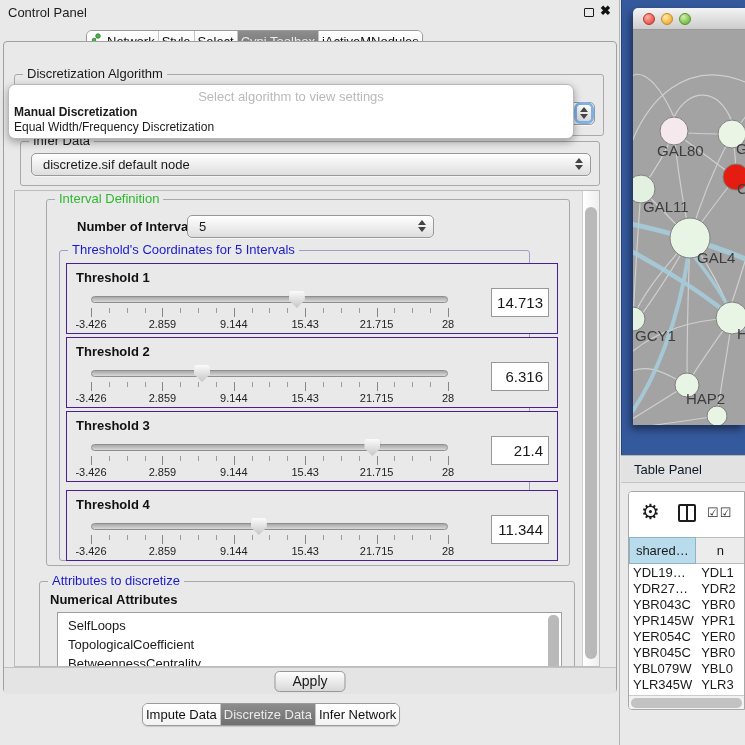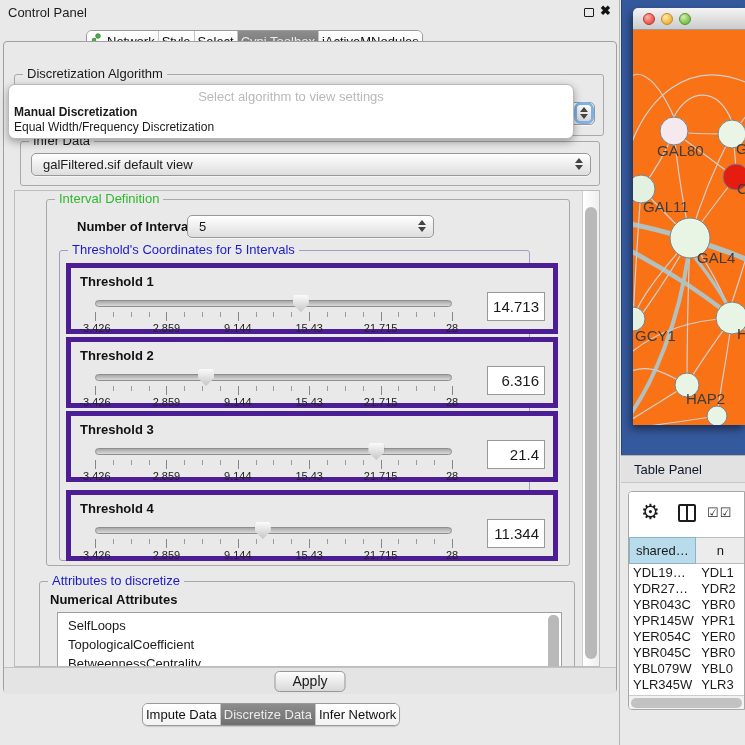--- a/index.html
+++ b/index.html
@@ -41,21 +41,21 @@
   #algo-popup .prompt { text-align:center; font-size:13px; color:#b9b9b9; padding-top:4px; }
   #algo-popup .pitem { font-size:12px; padding:1px 5px 0 5px; cursor:pointer; }
   #algo-popup .pitem.bold { font-weight:bold; }
 
   
   #scrollpane { position:absolute; left:14px; top:190px; width:586px; height:477px; border:1px solid #bdbdbd; overflow:hidden; background:#e9e9e9; }
   #v-scrollbar { position:absolute; left:582px; top:191px; width:17px; height:475px; background:linear-gradient(90deg,#ffffff,#efefef); border-left:1px solid #cfcfcf; }
   #v-thumb { position:absolute; left:2px; top:16px; width:12px; height:452px; background:#b9b9b9; border-radius:6px; }
 
   
-  .tbox { position:absolute; left:6px; width:492px; height:71px; border:5px solid #4c1d95; background:#e9e9e9; }
+  .tbox { position:absolute; left:6px; width:492px; height:71px; border:1px solid #4c1d95; background:#e9e9e9; }
   .ttitle { position:absolute; left:9px; top:6px; font-size:13px; font-weight:bold; color:#111; }
   .slider { position:absolute; left:24px; top:28px; width:357px; height:34px; }
   .track { position:absolute; left:0; top:4px; width:357px; height:7px; border:1px solid #8e8e8e; border-radius:4px; background:linear-gradient(#a8a8a8,#d9d9d9); }
   .thumb { position:absolute; top:-6px; width:16px; height:17px; margin-left:-8px; background:linear-gradient(#fbfbfb,#c6c6c6); clip-path:polygon(10% 0,90% 0,100% 14%,100% 55%,50% 100%,0 55%,0 14%); filter:drop-shadow(0 0 1px #777); cursor:pointer; }
   .ticks { position:absolute; left:0; top:16px; width:357px; height:5px; background:repeating-linear-gradient(to right,#9b9b9b 0 1px,transparent 1px 5%); }
   .ticks i { position:absolute; top:0; width:1px; height:9px; background:#868686; }
   .tlabels { position:absolute; left:0; top:26px; width:357px; height:12px; }
   .tlabels span { position:absolute; transform:translateX(-50%); font-size:11px; color:#222; white-space:nowrap; }
   .vbox { position:absolute; right:8px; top:24px; width:58px; height:29px; background:#fff; border:1px solid #999; font-size:15px; line-height:27px; text-align:right; padding-right:5px; }
 
@@ -72,21 +72,21 @@
 
   
   #right-zone { position:absolute; left:621px; top:0; width:124px; height:745px; }
   #blue-bg { position:absolute; left:0; top:0; width:124px; height:455px; background:#35599d; border-left:1px solid #27457c; }
   #net-window { position:absolute; left:12px; top:8px; width:112px; height:417px; border-radius:5px 0 0 0; box-shadow:-2px 4px 9px rgba(0,0,0,.5); }
   #net-titlebar { position:absolute; left:0; top:0; width:112px; height:22px; background:linear-gradient(#f4f4f4,#cccccc); border-bottom:1px solid #9b9b9b; border-radius:5px 0 0 0; }
   .light { position:absolute; top:5px; width:12px; height:12px; border-radius:50%; cursor:pointer; }
   .l-red { left:10px; background:radial-gradient(circle at 35% 30%,#ffb3ad,#ee6a5f 55%,#d5453a); border:1px solid #b8362c; }
   .l-yellow { left:28px; background:radial-gradient(circle at 35% 30%,#ffe9b0,#f5bf4f 55%,#dd9f2e); border:1px solid #c08c26; }
   .l-green { left:46px; background:radial-gradient(circle at 35% 30%,#d2f0b4,#8ccb58 55%,#67a83c); border:1px solid #569032; }
-  #net-canvas { position:absolute; left:0; top:22px; width:112px; height:395px; background:#f97316; overflow:hidden; }
+  #net-canvas { position:absolute; left:0; top:22px; width:112px; height:395px; background:#a3a3a3; overflow:hidden; }
 
   #table-panel-bar { position:absolute; left:0; top:455px; width:124px; height:28px; background:#e2e2e2; border-top:1px solid #b5b5b5; border-bottom:1px solid #c6c6c6; }
   #table-panel-bar .tp-title { position:absolute; left:13px; top:6px; font-size:13px; color:#0f172a; }
   #table-zone { position:absolute; left:0; top:483px; width:124px; height:262px; background:#e9e9e9; }
   #table-card { position:absolute; left:7px; top:8px; width:117px; height:219px; background:#fff; border:1px solid #a8a8a8; border-radius:4px 0 0 4px; overflow:hidden; }
   #table-toolbar { position:absolute; left:0; top:0; width:117px; height:45px; background:#fff; }
   .gear-icon { position:absolute; left:12px; top:8px; font-size:21px; color:#1c1c1c; cursor:pointer; }
   .col-icon { position:absolute; left:49px; top:12px; width:18px; height:18px; border:2px solid #1c1c1c; border-radius:2px; cursor:pointer; }
   .col-icon::after { content:""; position:absolute; left:6px; top:0; width:2px; height:14px; background:#1c1c1c; }
   .cb-icons { position:absolute; left:78px; top:13px; font-size:13px; letter-spacing:1px; color:#2a2a2a; cursor:pointer; }
@@ -154,21 +154,21 @@
 
   <div id="algo-popup">
     <div class="prompt">Select algorithm to view settings</div>
     <div class="pitem bold">Manual Discretization</div>
     <div class="pitem">Equal Width/Frequency Discretization</div>
   </div>
 
   <div class="group" style="left:20px; top:141px; width:580px; height:45px;">
     <span class="gtitle">Infer Data</span>
     <div class="combo" style="left:10px; top:11px; width:560px;">
-      <span>galFiltered.sif default view</span>
+      <span>discretize.sif default node</span>
       <span class="spin">
           <i class="up"></i>
           <i class="dn"></i>
         </span>
     </div>
   </div>
 
   <div id="scrollpane">
 
     <div class="group" style="left:31px; top:8px; width:524px; height:367px;">

